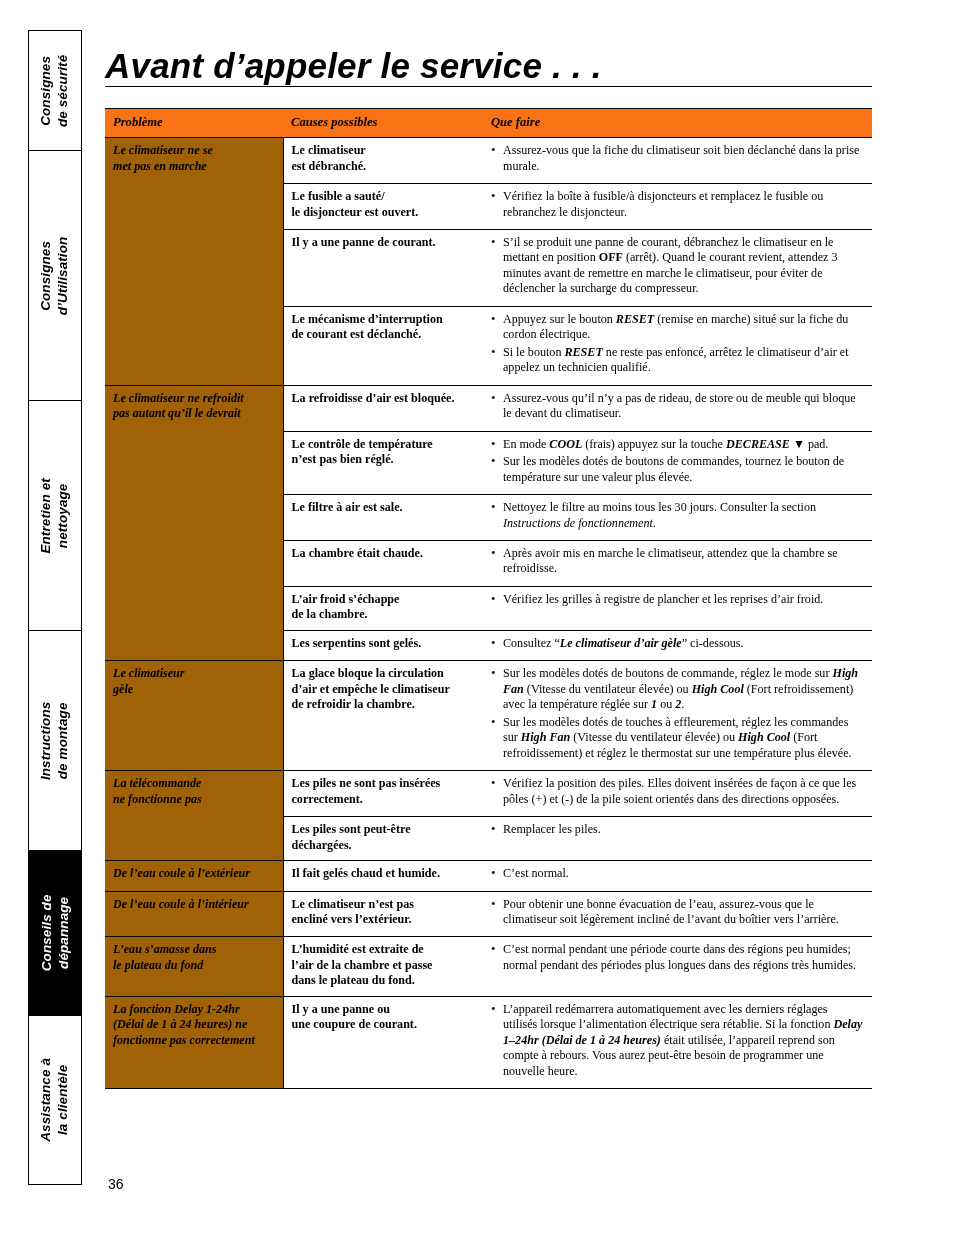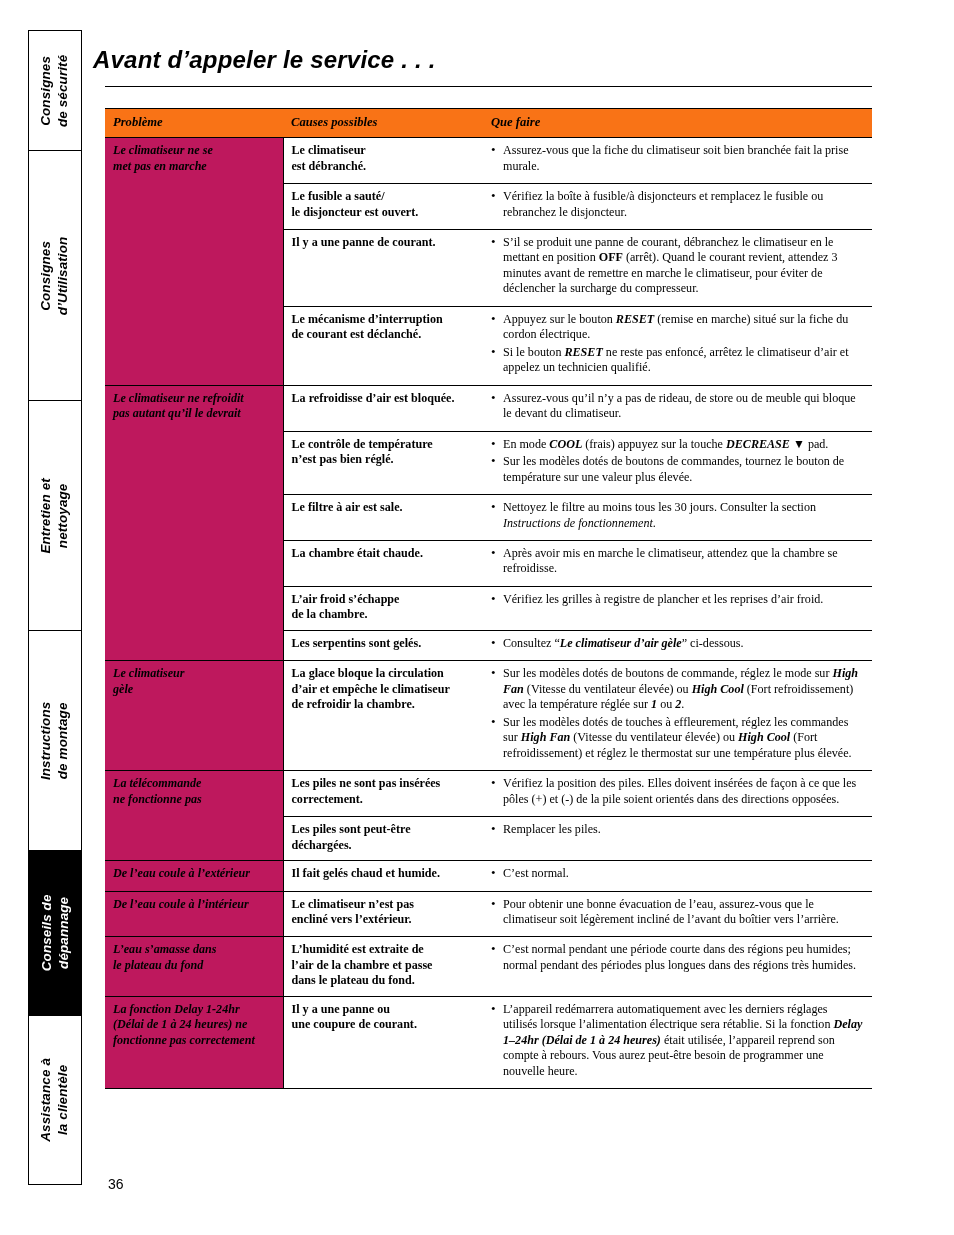--- a/index.html
+++ b/index.html
@@ -40,25 +40,25 @@
     line-height: 1.25;
     text-align: center;
     letter-spacing: 0.1px;
   }
   .side-tab.active { background: #000; }
   .side-tab.active .vtext { color: #fff; }
 
   
   #page-title {
     position: absolute;
-    left: 93px; top: 46px;
+    left: 105px; top: 46px;
     font-family: "Liberation Sans", sans-serif;
     font-style: italic;
     font-weight: bold;
-    font-size: 24px;
+    font-size: 35px;
     letter-spacing: .2px;
   }
   #title-rule {
     position: absolute;
     left: 105px; top: 86px;
     width: 767px; height: 0;
     border-top: 1.5px solid #000;
   }
 
   
@@ -86,21 +86,21 @@
     font-family: "Liberation Serif", serif;
     font-style: italic;
     font-weight: bold;
     font-size: 12.6px;
     border-top: 1.2px solid #000;
     border-bottom: 1.2px solid #000;
     padding: 4px 8px 5px 8px;
   }
 
   td.prob {
-    background: #be185d;
+    background: #a16207;
     font-style: italic;
     font-weight: bold;
     border-bottom: 1.2px solid #000;
   }
 
   td.cause {
     font-weight: bold;
     border-bottom: .8px solid #000;
     border-left: .8px solid #000;
   }
@@ -172,21 +172,21 @@
       <th>Causes possibles</th>
       <th>Que faire</th>
     </tr>
   </thead>
   <tbody id="tbody">
       <tr>
         <td class="prob" rowspan="4">Le climatiseur ne se<br>met pas en marche</td>
         <td class="cause">Le climatiseur<br>est débranché.</td>
         <td class="what">
           <ul class="bullets">
-            <li>Assurez-vous que la fiche du climatiseur soit bien branchée fait la prise murale.</li>
+            <li>Assurez-vous que la fiche du climatiseur soit bien déclanché dans la prise murale.</li>
           </ul>
         </td>
       </tr>
       <tr>
         <td class="cause">Le fusible a sauté/<br>le disjoncteur est ouvert.</td>
         <td class="what">
           <ul class="bullets">
             <li>Vérifiez la boîte à fusible/à disjoncteurs et remplacez le fusible ou rebranchez le disjoncteur.</li>
           </ul>
         </td>

